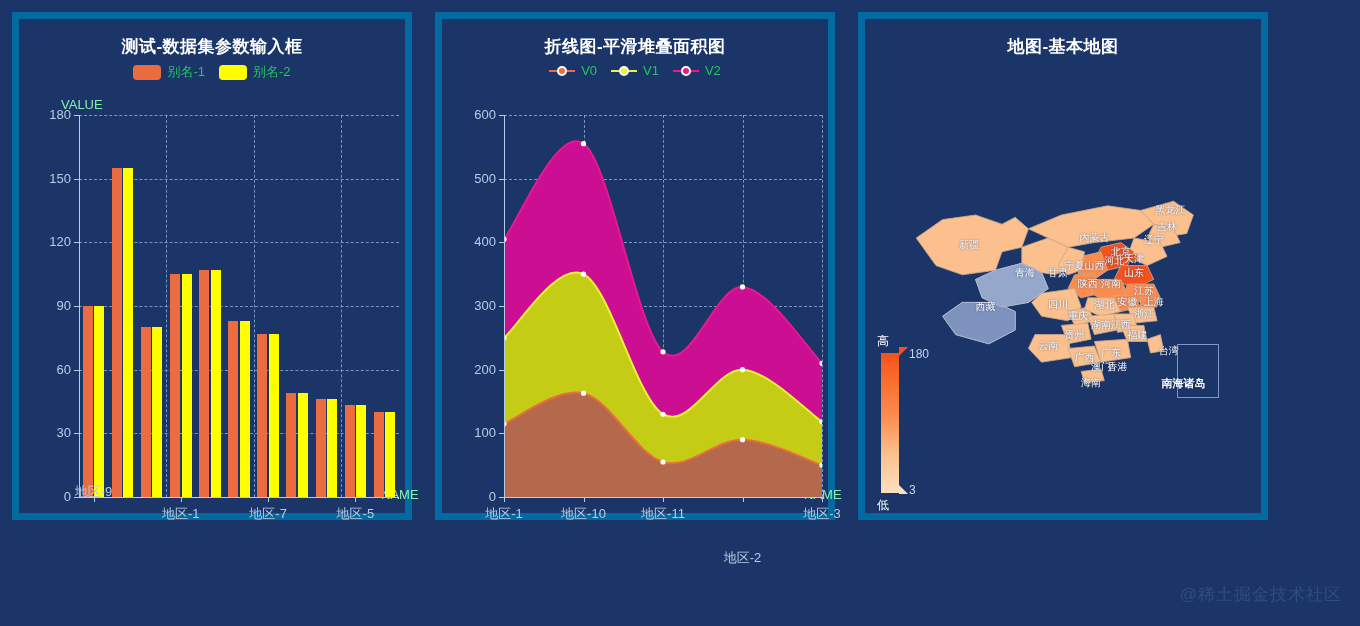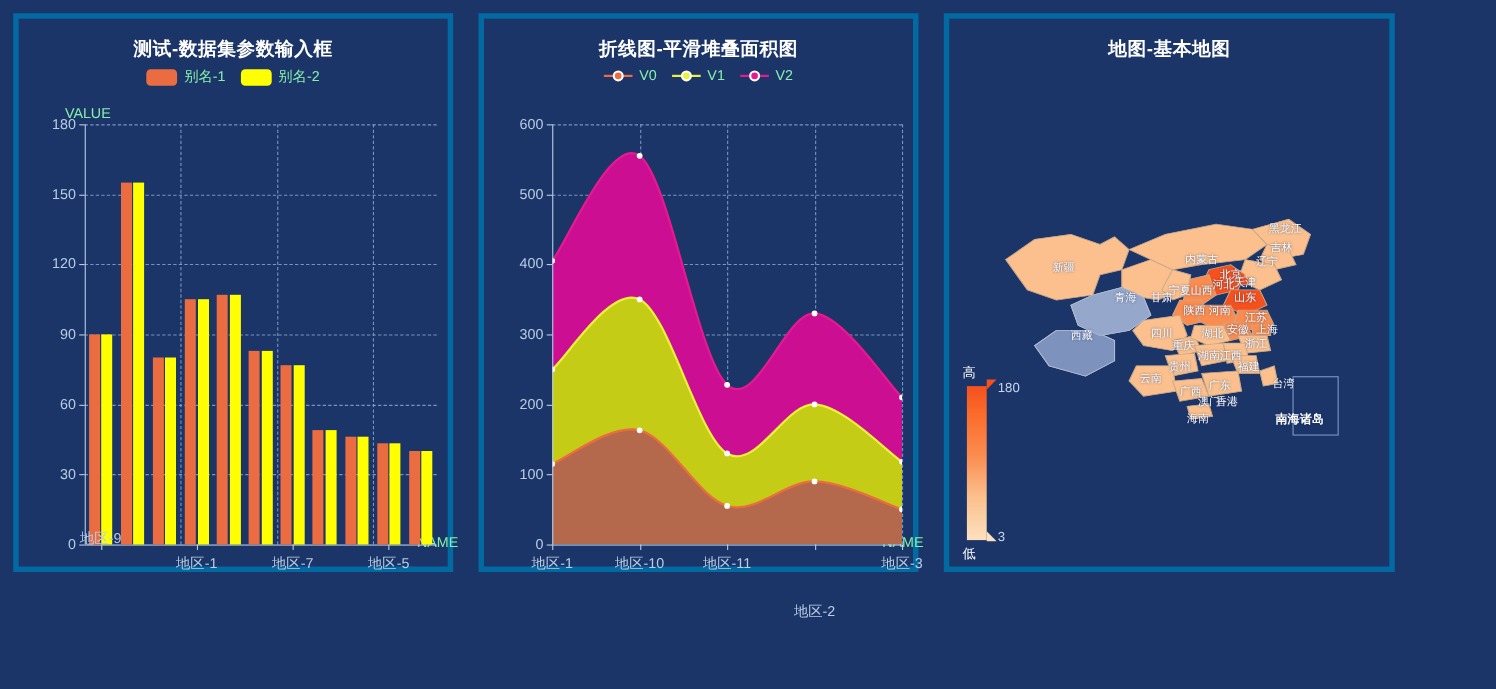--- a/index.html
+++ b/index.html
@@ -12,21 +12,21 @@
     font-family: "Liberation Sans", "DejaVu Sans", sans-serif;
   }
   #root {
     position: relative;
     width: 1360px;
     height: 626px;
     background: #1b3569;
   }
   .panel {
     position: absolute;
-    border: 5px solid #0369a1;
+    border: 7px solid #0369a1;
     background: #1b3569;
     box-sizing: border-box;
   }
   #panel-bar   { left: 12px;  top: 12px; width: 400px;  height: 508px; }
   #panel-area  { left: 435px; top: 12px; width: 400px;  height: 508px; }
   #panel-map   { left: 858px; top: 12px; width: 410px;  height: 508px; }
 
   .panel-title {
     position: absolute;
     top: 16px;
@@ -52,21 +52,21 @@
     display: flex;
     align-items: center;
     gap: 6px;
   }
   .legend-swatch-bar {
     width: 28px;
     height: 15px;
     border-radius: 4px;
   }
   .legend-label {
-    color: #86efac;
+    color: #22c55e;
     font-size: 13px;
   }
   .legend-line {
     position: relative;
     width: 26px;
     height: 12px;
     display: flex;
     align-items: center;
   }
   .legend-line .ln {
@@ -436,13 +436,14 @@
       <div class="vmap-text" id="vmap-high" style="left:2px; top:2px;">高</div>
       <div class="vmap-text" id="vmap-low" style="left:2px; top:166px;">低</div>
       <div id="vmap-bar"></div>
       <div class="vmap-num" id="vmap-max" style="left:34px; top:16px;">180</div>
       <div class="vmap-num" id="vmap-min" style="left:34px; top:152px;">3</div>
     <div style="position: absolute; left: 24px; top: 16px; width: 0px; height: 0px; border-left: 9px solid rgb(244, 81, 30); border-bottom: 9px solid transparent;"></div>
         <div style="position: absolute; left: 24px; top: 154px; width: 0px; height: 0px; border-left: 9px solid rgb(253, 224, 191); border-top: 9px solid transparent;"></div>
       </div>
   </div>
 
+  <div id="watermark">@稀土掘金技术社区</div>
 </div>
 
 </body></html>

